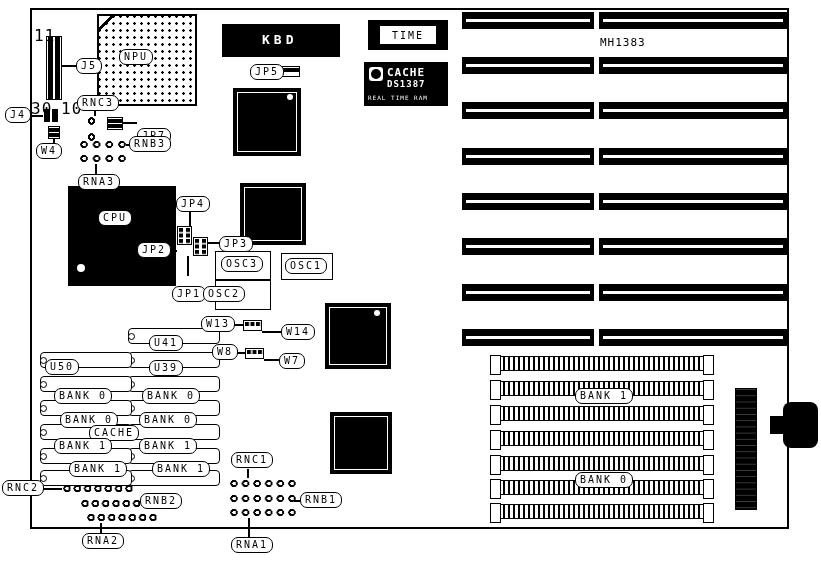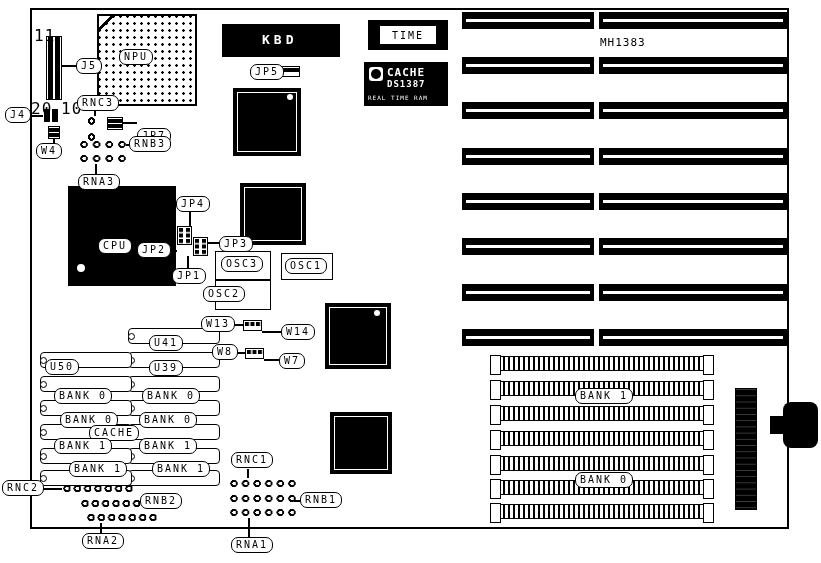--- a/index.html
+++ b/index.html
@@ -47,21 +47,21 @@
 </style>
 </head>
 <body>
 
 <div id="page">
 
   <div class="board" style="left:30px;top:8px;width:759px;height:521px"></div>
 
   <div class="txt" style="left:34px;top:26px">11</div>
   <div class="pingrid" style="left:46px;top:36px;width:16px;height:64px;background-size:5px 5px"></div>
-  <div class="txt" style="left:31px;top:99px">20</div>
+  <div class="txt" style="left:31px;top:99px">30</div>
   <div class="txt" style="left:61px;top:99px">10</div>
   <div class="line" style="left:62px;top:65px;width:14px;height:2px"></div>
   <div class="lbl" style="left:76px;top:58px">J5</div>
 
   <div class="pga" style="left:97px;top:14px;width:100px;height:92px"></div>
   <div class="chamfer" style="left:99px;top:16px;width:14px;height:14px"></div>
   <div class="lbl" style="left:119px;top:49px">NPU</div>
 
   <div class="lbl" style="left:5px;top:107px">J4</div>
   <div class="line" style="left:29px;top:115px;width:14px;height:2px"></div>
@@ -79,21 +79,21 @@
   <div class="lbl" style="left:36px;top:143px">W4</div>
   <div class="sipx" style="left:79px;top:139px;width:48px"></div>
   <div class="line" style="left:126px;top:144px;width:4px;height:2px"></div>
   <div class="lbl" style="left:129px;top:136px">RNB3</div>
   <div class="sipx" style="left:79px;top:153px;width:48px"></div>
   <div class="line" style="left:95px;top:164px;width:2px;height:11px"></div>
   <div class="lbl" style="left:78px;top:174px">RNA3</div>
 
   <div class="blk" style="left:68px;top:186px;width:108px;height:100px"></div>
   <div class="dot" style="left:77px;top:264px;width:8px;height:8px"></div>
-  <div class="lbl" style="left:98px;top:238px">CPU</div>
+  <div class="lbl" style="left:98px;top:210px">CPU</div>
 
   <div class="blk" style="left:222px;top:24px;width:118px;height:33px"></div>
   <div class="wtxt" style="left:262px;top:32px;font-size:13px;letter-spacing:4px;font-weight:bold">KBD</div>
 
   <div class="lbl" style="left:250px;top:64px">JP5</div>
   <div class="line" style="left:267px;top:71px;width:13px;height:2px"></div>
   <div class="pingrid" style="left:280px;top:66px;width:20px;height:11px"></div>
 
   <div class="blk" style="left:368px;top:20px;width:80px;height:30px"></div>
   <div style="position:absolute;left:380px;top:26px;width:56px;height:18px;background:#fff;z-index:4;display:flex;align-items:center;justify-content:center;font-size:10px;letter-spacing:2px">TIME</div>
@@ -113,21 +113,21 @@
 
   <div class="lbl" style="left:176px;top:196px">JP4</div>
   <div class="line" style="left:189px;top:212px;width:2px;height:14px"></div>
   <div class="pingrid" style="left:177px;top:226px;width:15px;height:19px"></div>
   <div class="pingrid" style="left:193px;top:237px;width:15px;height:19px"></div>
   <div class="line" style="left:208px;top:242px;width:12px;height:2px"></div>
   <div class="lbl" style="left:219px;top:236px">JP3</div>
   <div class="line" style="left:169px;top:250px;width:8px;height:2px"></div>
   <div class="lbl" style="left:137px;top:242px">JP2</div>
   <div class="line" style="left:187px;top:256px;width:2px;height:20px"></div>
-  <div class="lbl" style="left:172px;top:268px">JP1</div>
+  <div class="lbl" style="left:172px;top:286px">JP1</div>
 
   <div class="orect" style="left:215px;top:251px;width:56px;height:29px"></div>
   <div class="lbl" style="left:221px;top:256px">OSC3</div>
   <div class="orect" style="left:215px;top:280px;width:56px;height:30px"></div>
   <div class="lbl" style="left:203px;top:286px">OSC2</div>
   <div class="orect" style="left:281px;top:253px;width:52px;height:27px"></div>
   <div class="lbl" style="left:285px;top:258px">OSC1</div>
 
   <div class="lbl" style="left:201px;top:316px">W13</div>
   <div class="line" style="left:233px;top:324px;width:10px;height:2px"></div>

